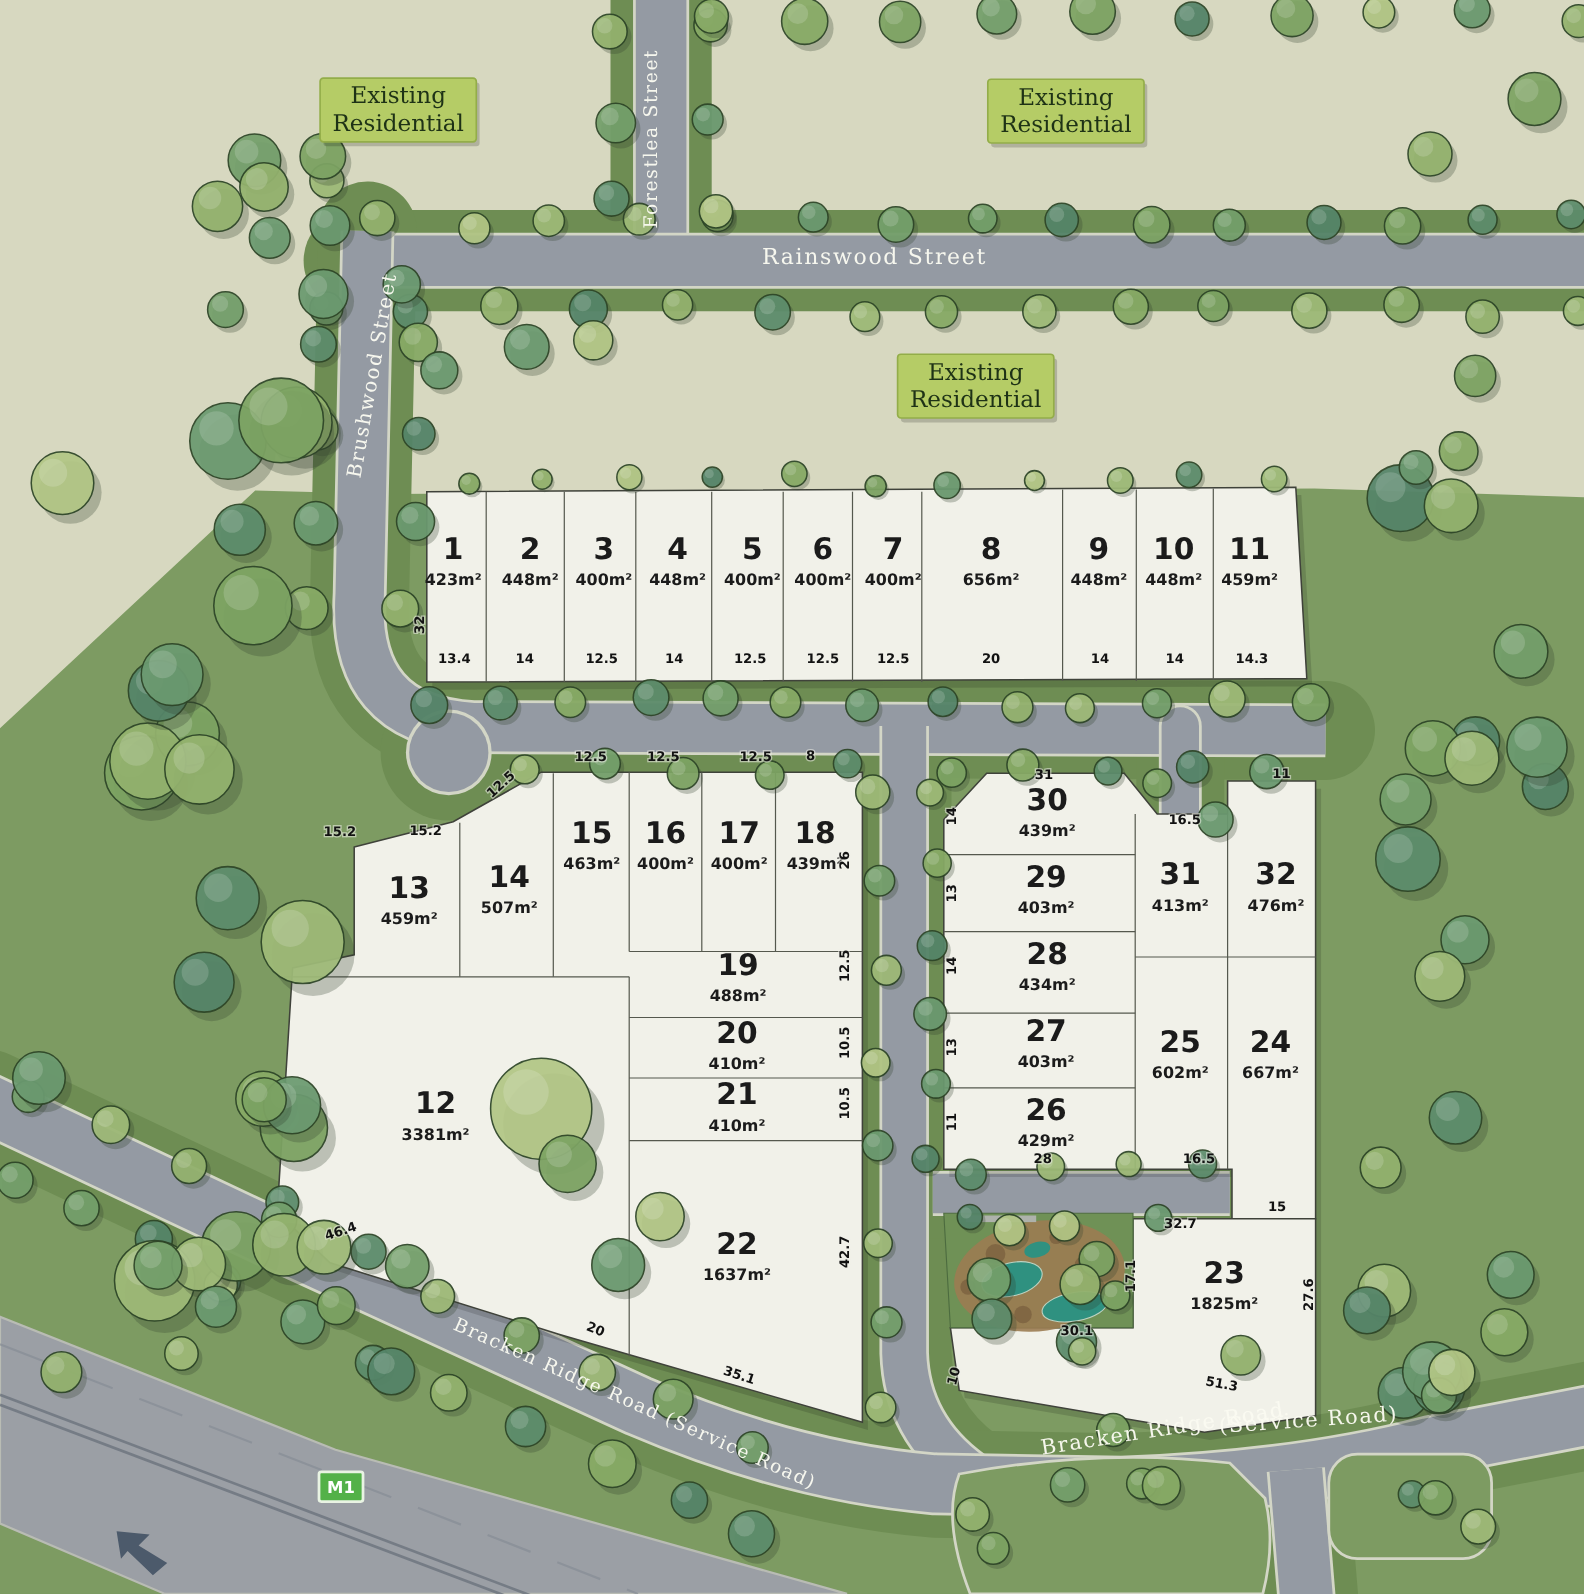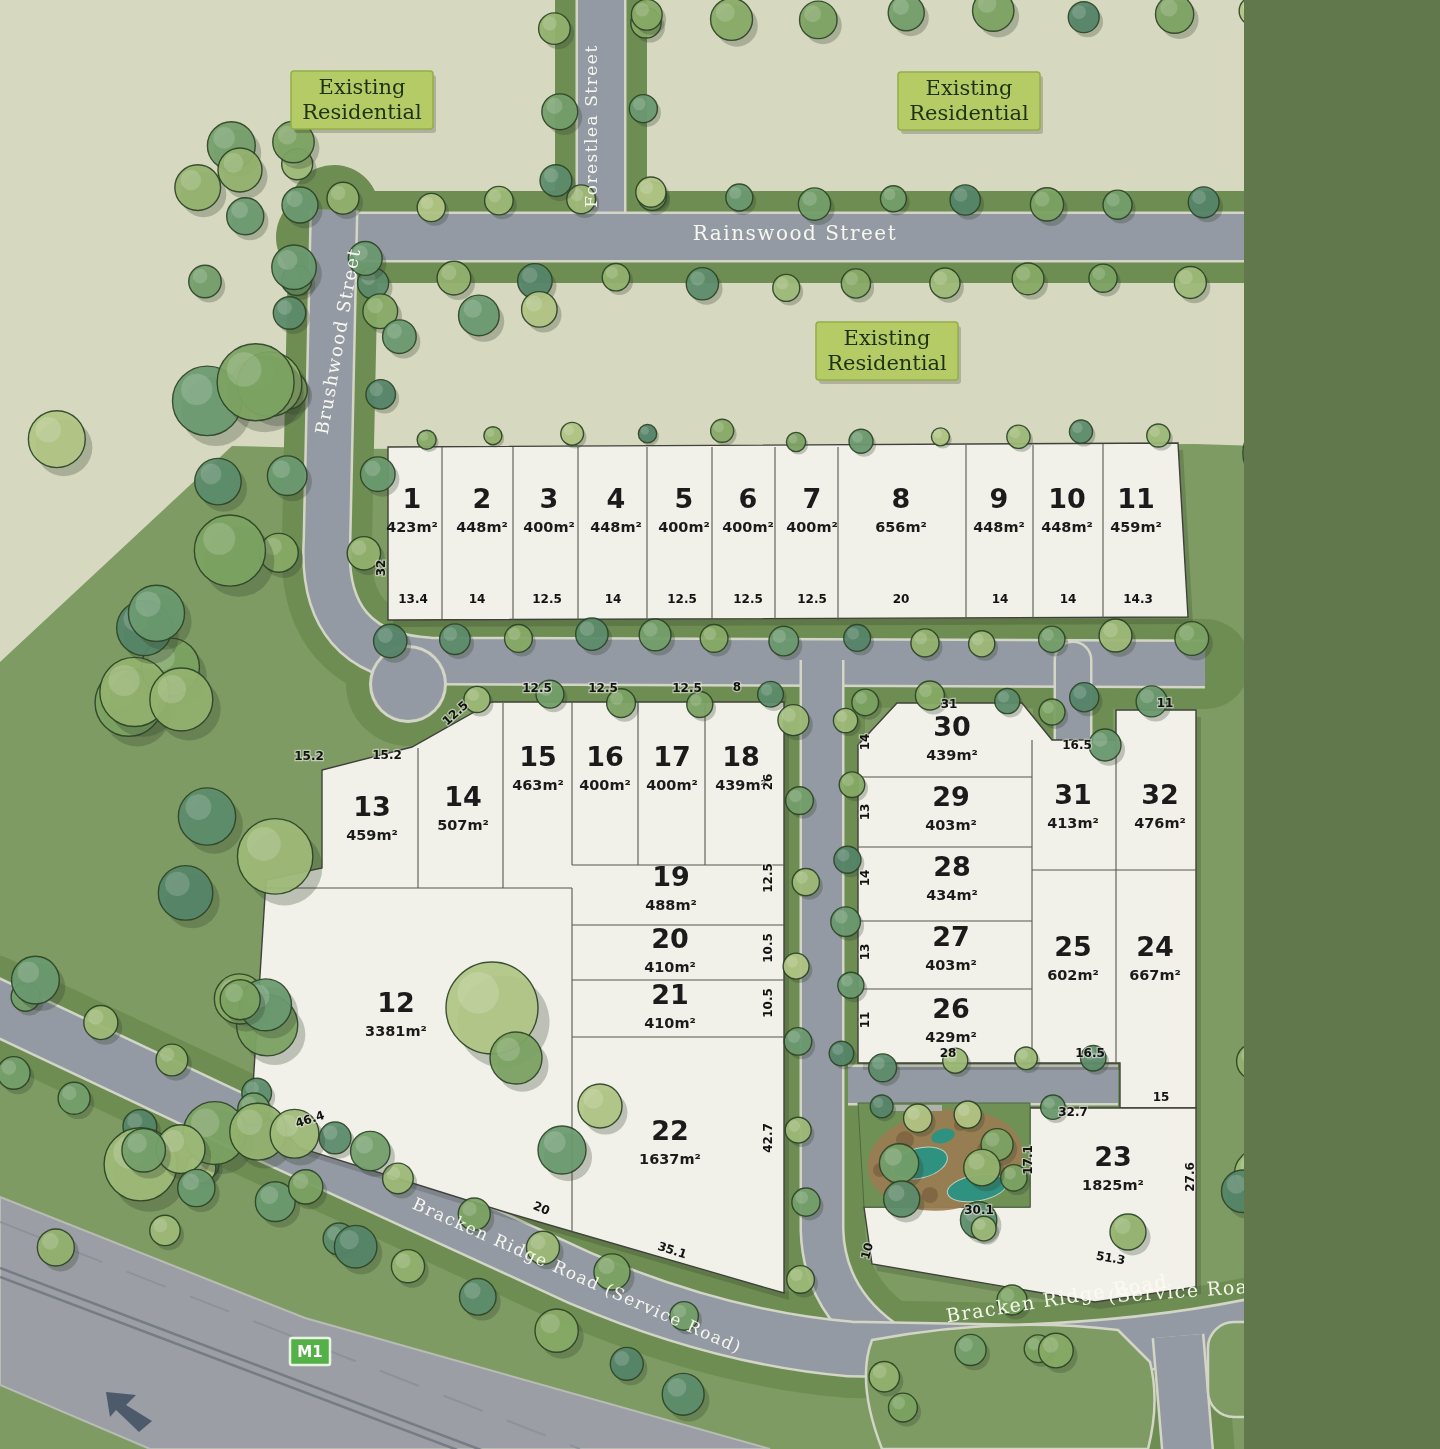--- a/index.html
+++ b/index.html
@@ -1,16 +1,16 @@
 <!DOCTYPE html>
 <html><head>
 <meta charset="utf-8">
 <style>
   html,body{margin:0;padding:0;background:#60784c;}
-  .stage{position:relative;width:1244px;height:1449px;overflow:hidden;background:#7d9b62;}
+  .stage{position:relative;width:1440px;height:1449px;overflow:hidden;background:#7d9b62;}
   svg{display:block;width:1440px;height:1449px;}
   text{font-family:"DejaVu Sans",sans-serif;}
   .serif{font-family:"DejaVu Serif",serif;}
 </style>
 </head>
 <body>
 
 <div class="stage">
   <svg id="plan" viewBox="0 0 1440 1449">
       <rect x="0" y="0" width="1440" height="1449" fill="#7d9b62"></rect>

